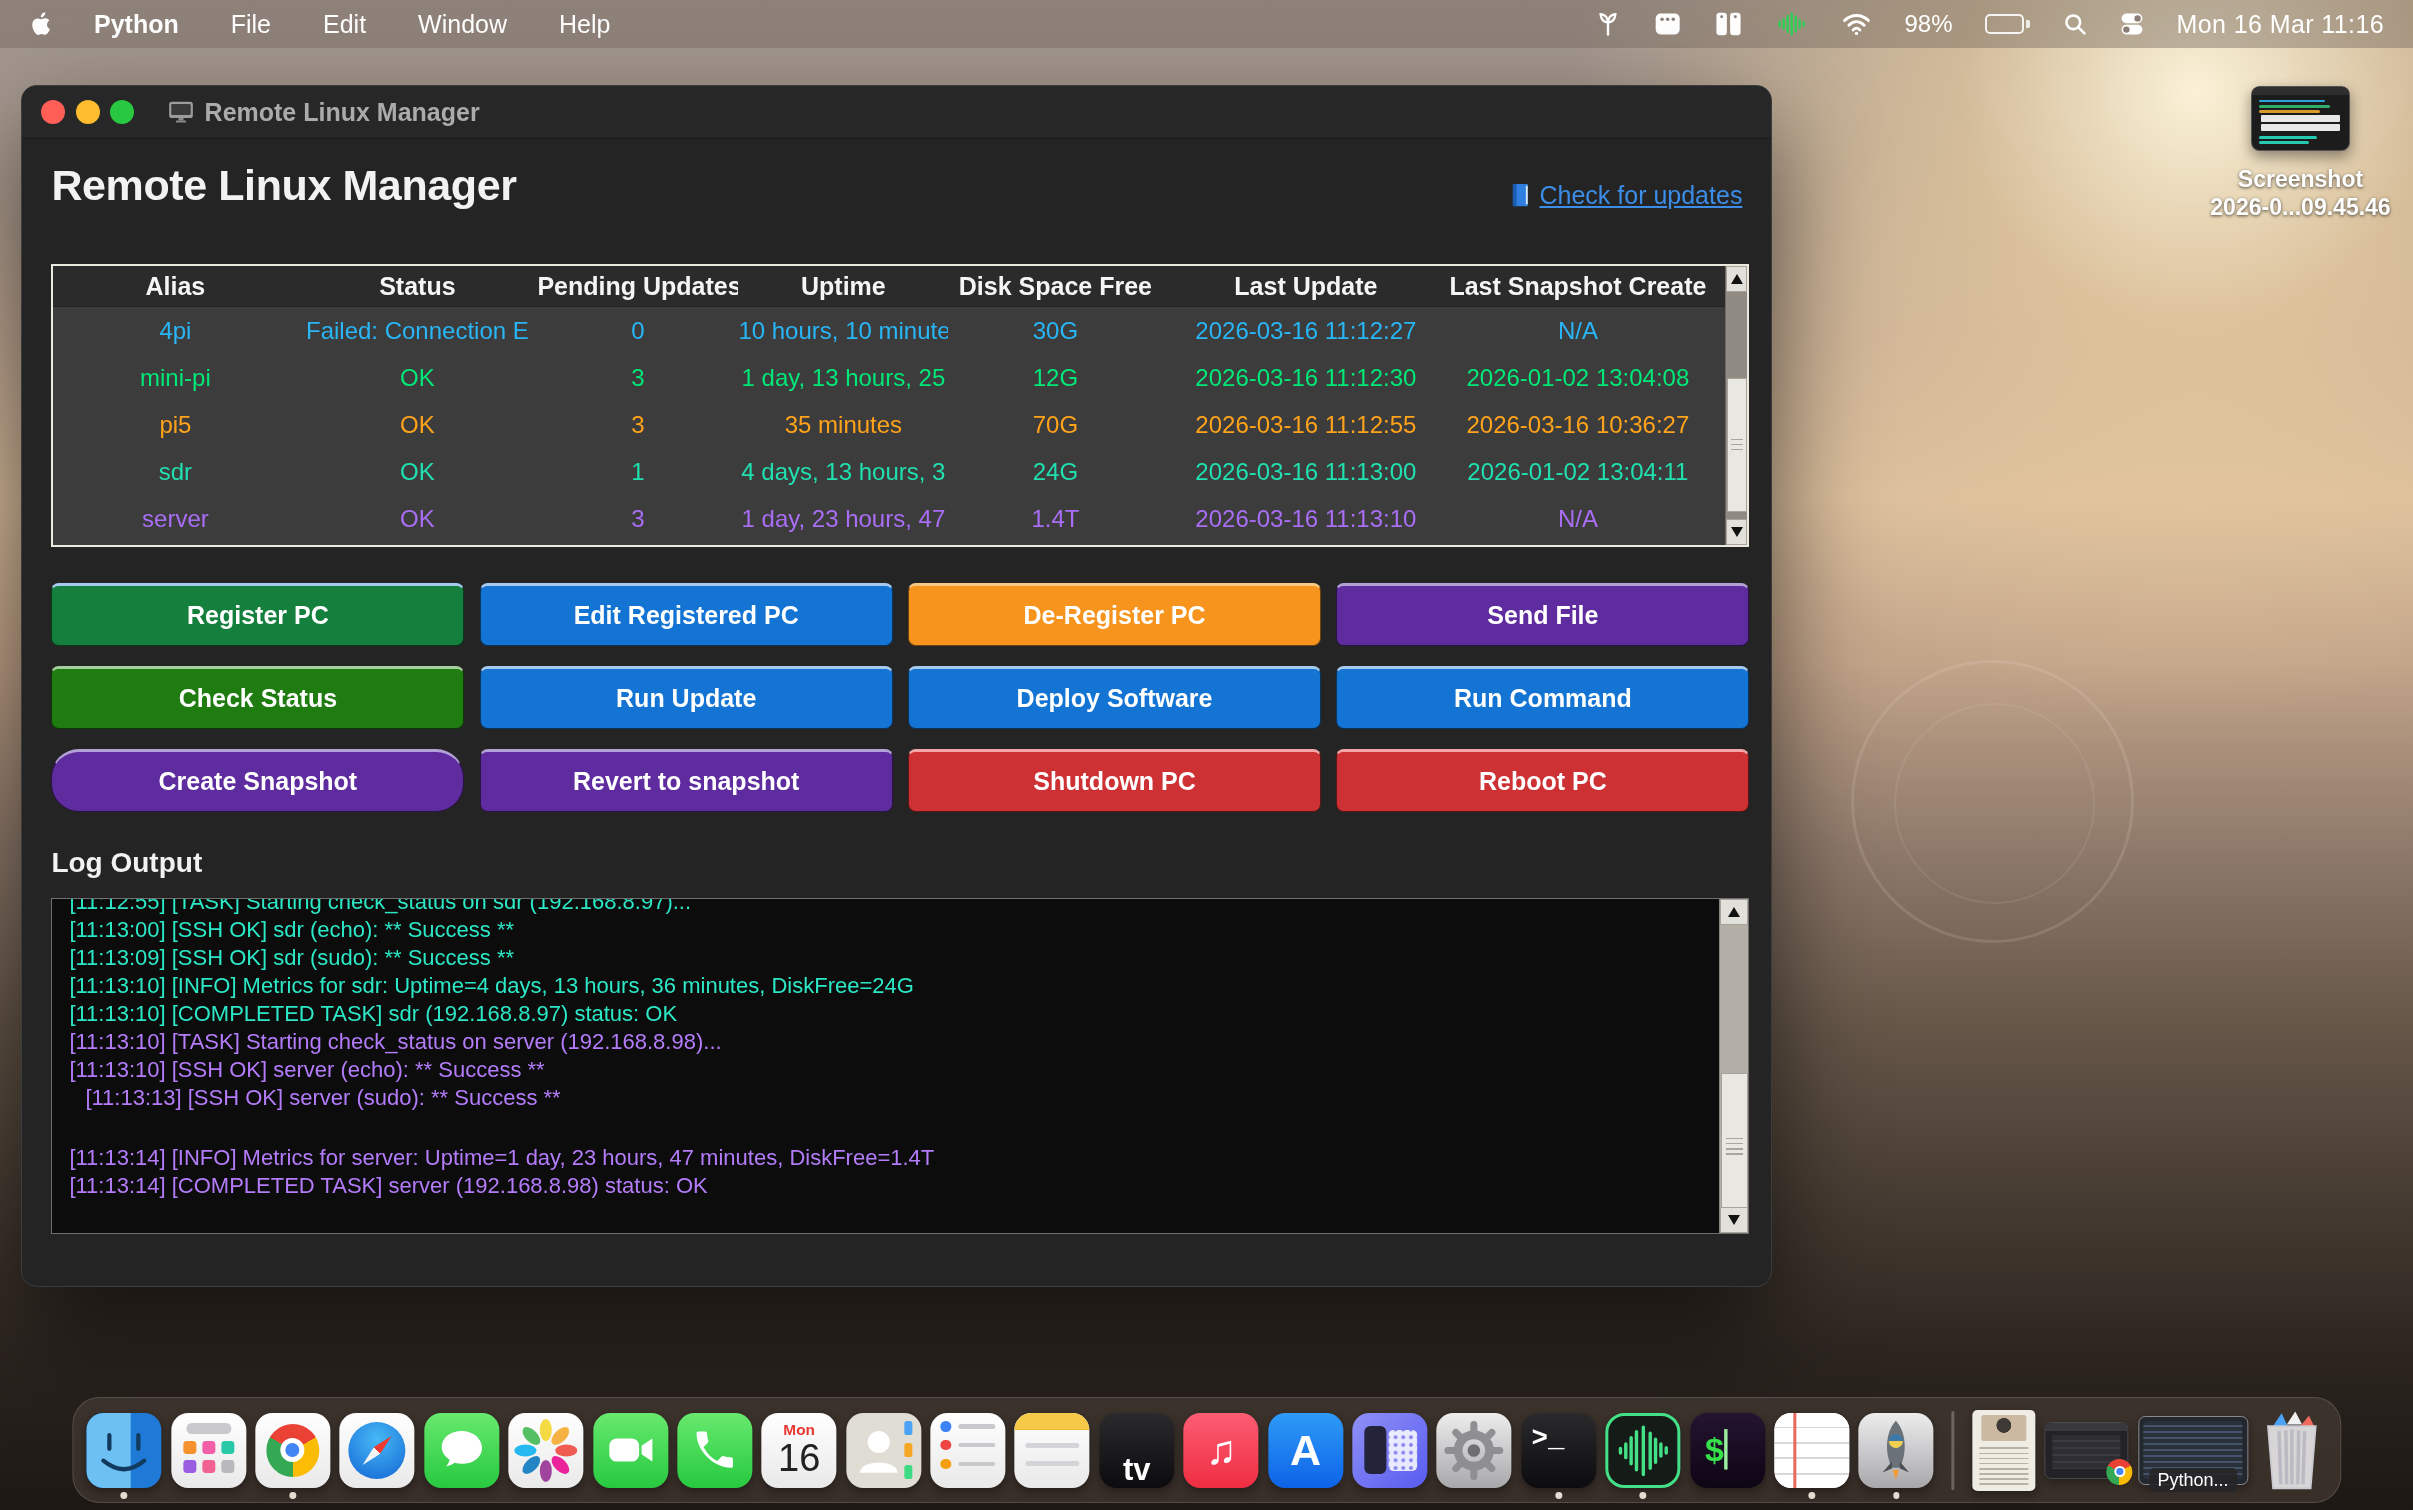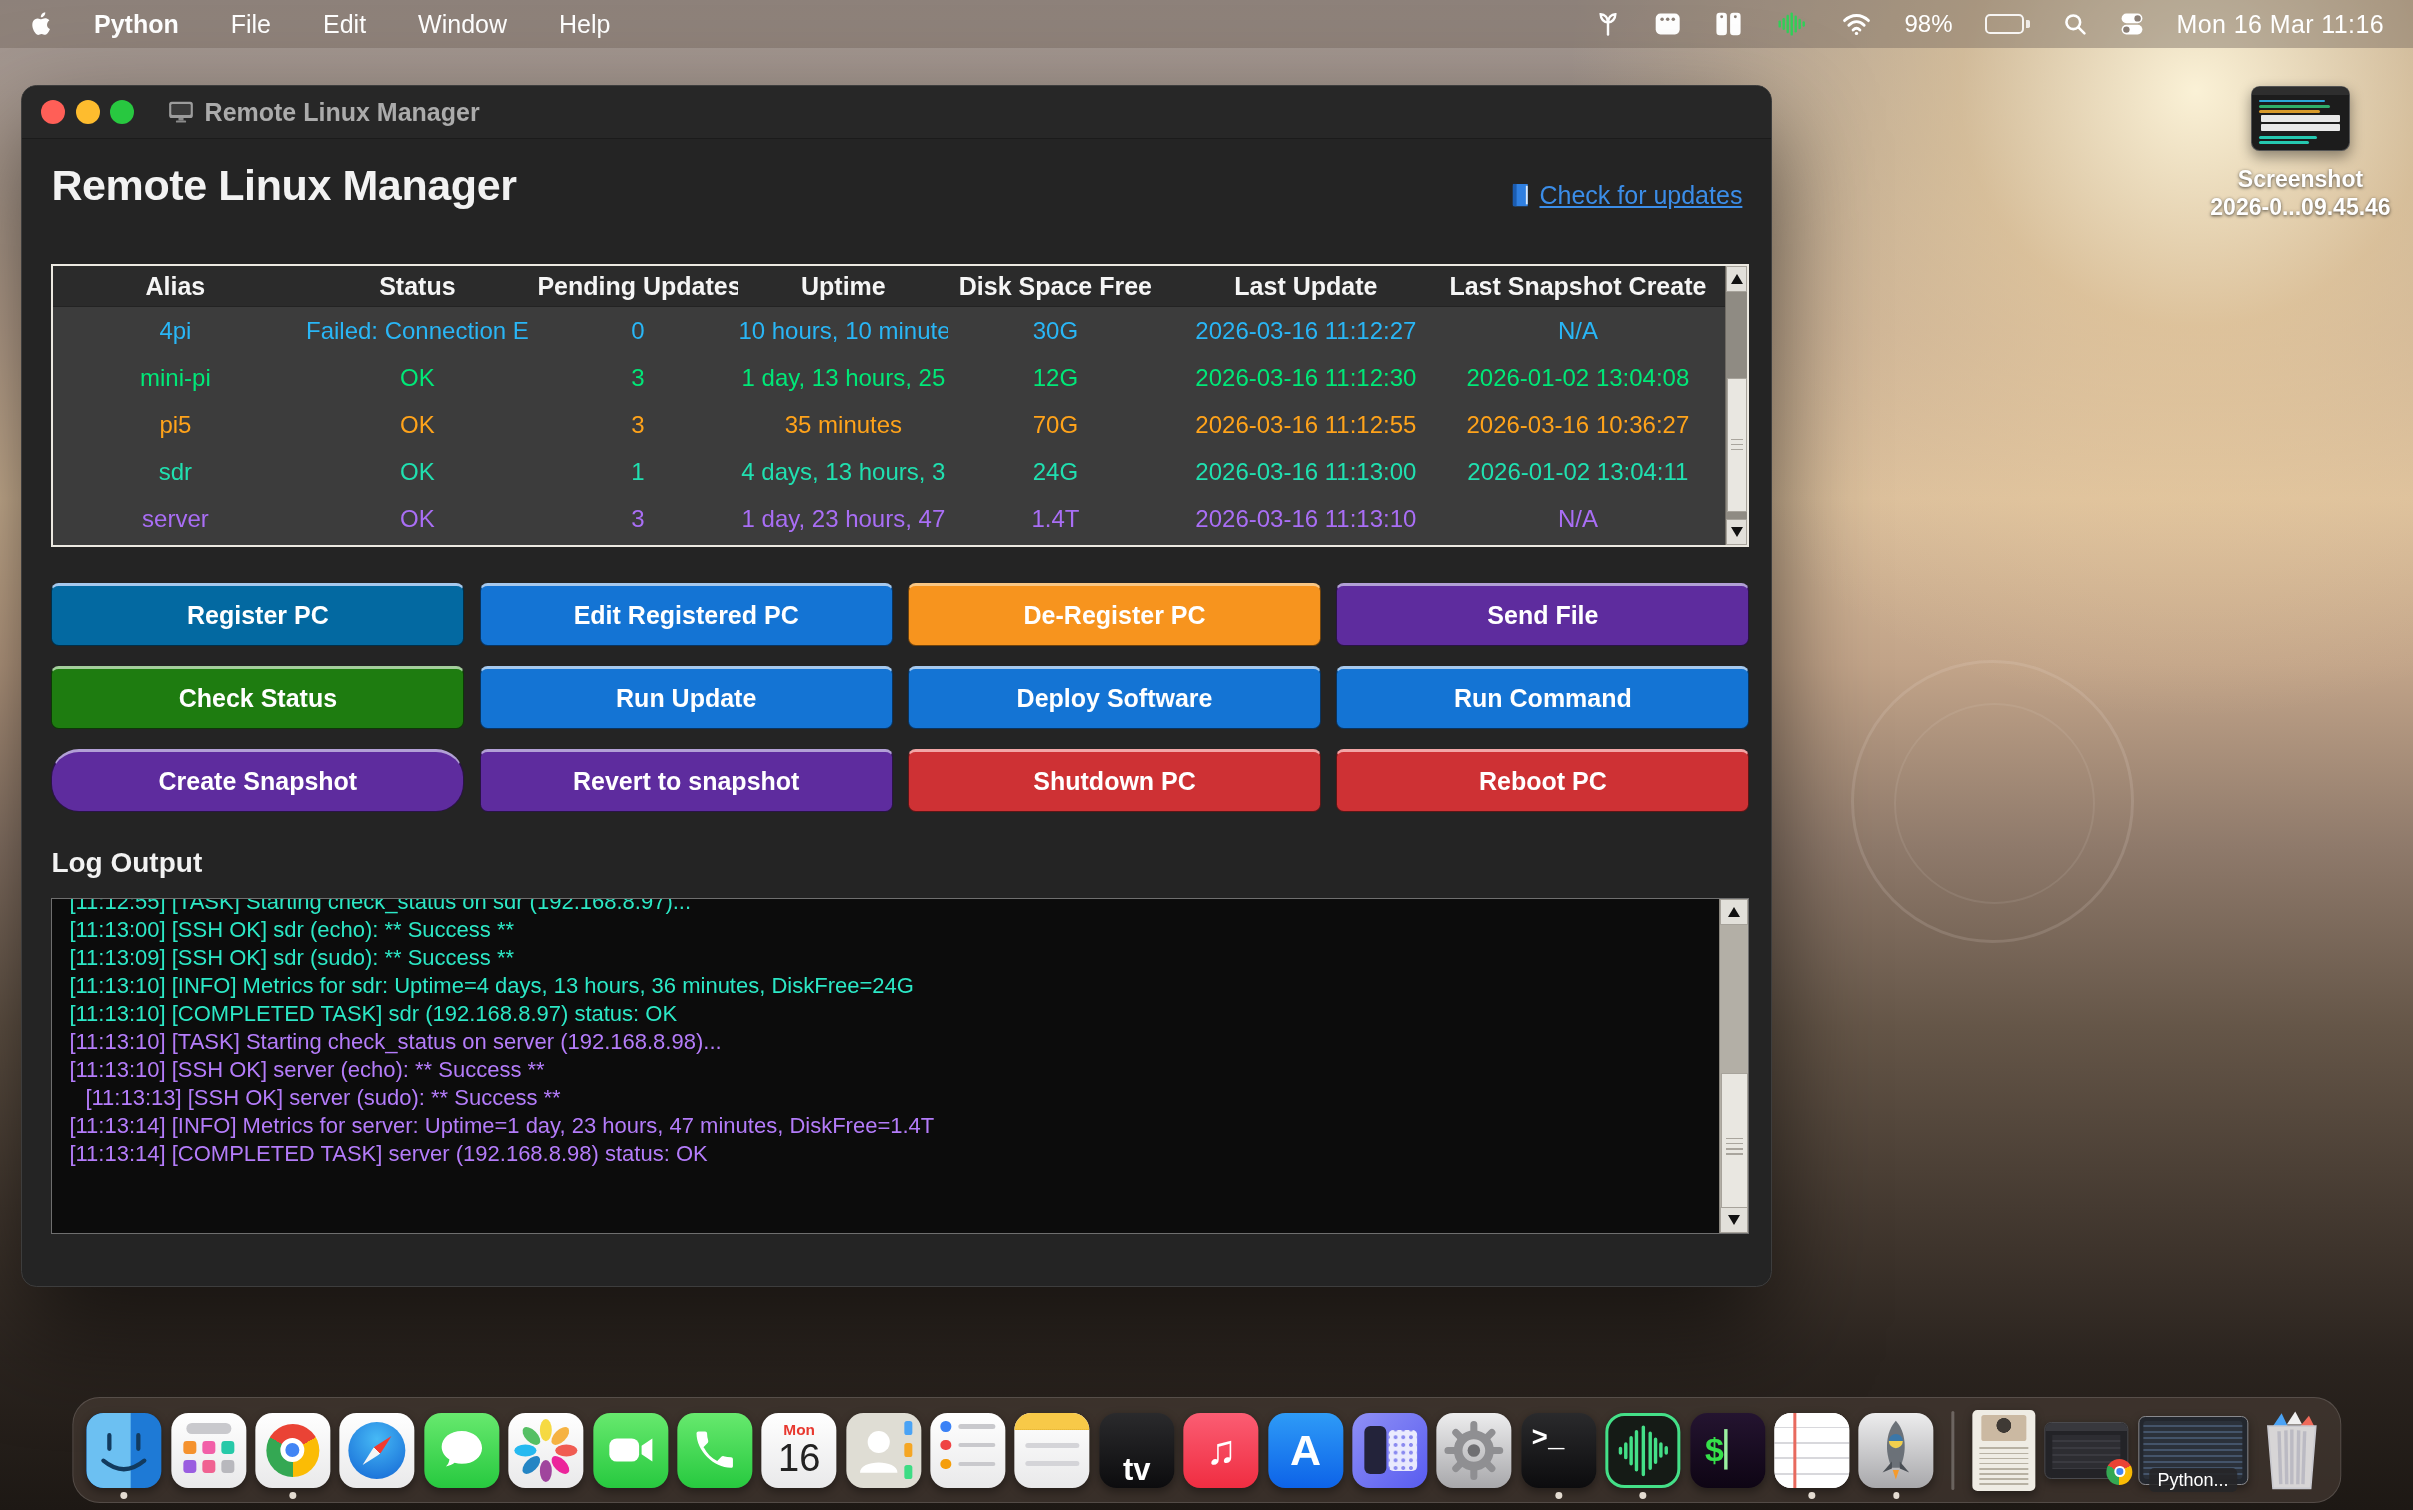--- a/index.html
+++ b/index.html
@@ -334,21 +334,21 @@
             <div class="grip"></div>
             <div class="grip"></div>
           </div>
         <div class="sb-btn sb-dn">
             <div class="tri-dn"></div>
           </div>
       </div>
     </div>
 
     <div class="button-grid" id="button-grid">
-        <div class="btn" style="background: #0369a1; --hl: #a6c9ee;">Register PC</div>
+        <div class="btn" style="background: #15803d; --hl: #a6c9ee;">Register PC</div>
         <div class="btn" style="background: rgb(20, 116, 212); --hl: #a6c9ee;">Edit Registered PC</div>
         <div class="btn" style="background: rgb(247, 148, 30); --hl: #f9c784;">De-Register PC</div>
         <div class="btn" style="background: rgb(94, 44, 158); --hl: #b2a0d6;">Send File</div>
         <div class="btn" style="background: rgb(30, 124, 16); --hl: #a4cf9c;">Check Status</div>
         <div class="btn" style="background: rgb(20, 116, 212); --hl: #a6c9ee;">Run Update</div>
         <div class="btn" style="background: rgb(20, 116, 212); --hl: #a6c9ee;">Deploy Software</div>
         <div class="btn" style="background: rgb(20, 116, 212); --hl: #a6c9ee;">Run Command</div>
         <div class="btn" style="background: rgb(94, 44, 158); border-radius: 28px; --hl: #b2a0d6;">Create Snapshot</div>
         <div class="btn" style="background: rgb(94, 44, 158); --hl: #b2a0d6;">Revert to snapshot</div>
         <div class="btn" style="background: rgb(206, 49, 52); --hl: #f2a6a6;">Shutdown PC</div>
@@ -359,21 +359,21 @@
     <div class="log-area">
       <div class="log-lines" id="log-lines">
           <div class="log-line" style="color: rgb(44, 232, 198);">[11:12:55] [TASK] Starting check_status on sdr (192.168.8.97)...</div>
           <div class="log-line" style="color: rgb(44, 232, 198);">[11:13:00] [SSH OK] sdr (echo): ** Success **</div>
           <div class="log-line" style="color: rgb(44, 232, 198);">[11:13:09] [SSH OK] sdr (sudo): ** Success **</div>
           <div class="log-line" style="color: rgb(44, 232, 198);">[11:13:10] [INFO] Metrics for sdr: Uptime=4 days, 13 hours, 36 minutes, DiskFree=24G</div>
           <div class="log-line" style="color: rgb(44, 232, 198);">[11:13:10] [COMPLETED TASK] sdr (192.168.8.97) status: OK</div>
           <div class="log-line" style="color: rgb(180, 124, 250);">[11:13:10] [TASK] Starting check_status on server (192.168.8.98)...</div>
           <div class="log-line" style="color: rgb(180, 124, 250);">[11:13:10] [SSH OK] server (echo): ** Success **</div>
           <div class="log-line" style="color: rgb(180, 124, 250); margin-left: 16px;">[11:13:13] [SSH OK] server (sudo): ** Success **</div>
-          <div class="log-line" style="color: rgb(180, 124, 250);">[11:13:14] [INFO] Metrics for server: Uptime=1 day, 23 hours, 47 minutes, DiskFree=1.4T</div>
+          <div class="log-line" style="color: rgb(180, 124, 250); margin-top: 32px;">[11:13:14] [INFO] Metrics for server: Uptime=1 day, 23 hours, 47 minutes, DiskFree=1.4T</div>
           <div class="log-line" style="color: rgb(180, 124, 250);">[11:13:14] [COMPLETED TASK] server (192.168.8.98) status: OK</div>
         </div>
       <div class="log-scroll">
         <div class="sb-btn sb-up">
             <div class="tri-up"></div>
           </div>
         <div class="sb-thumb l-thumb">
             <div class="grip"></div>
             <div class="grip"></div>
             <div class="grip"></div>

